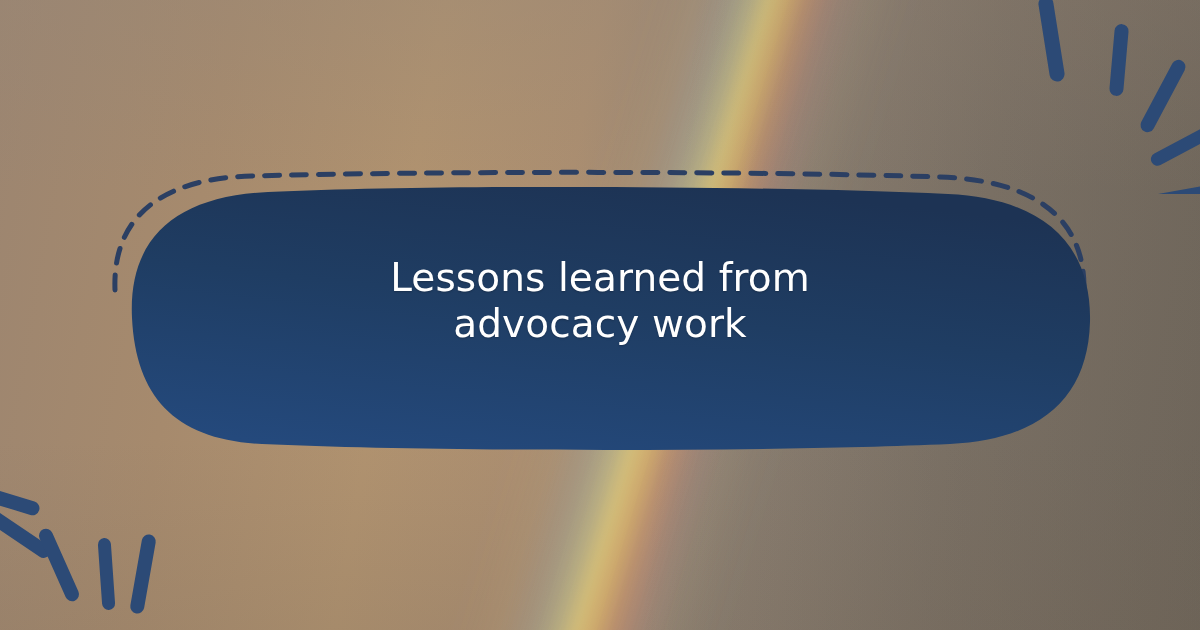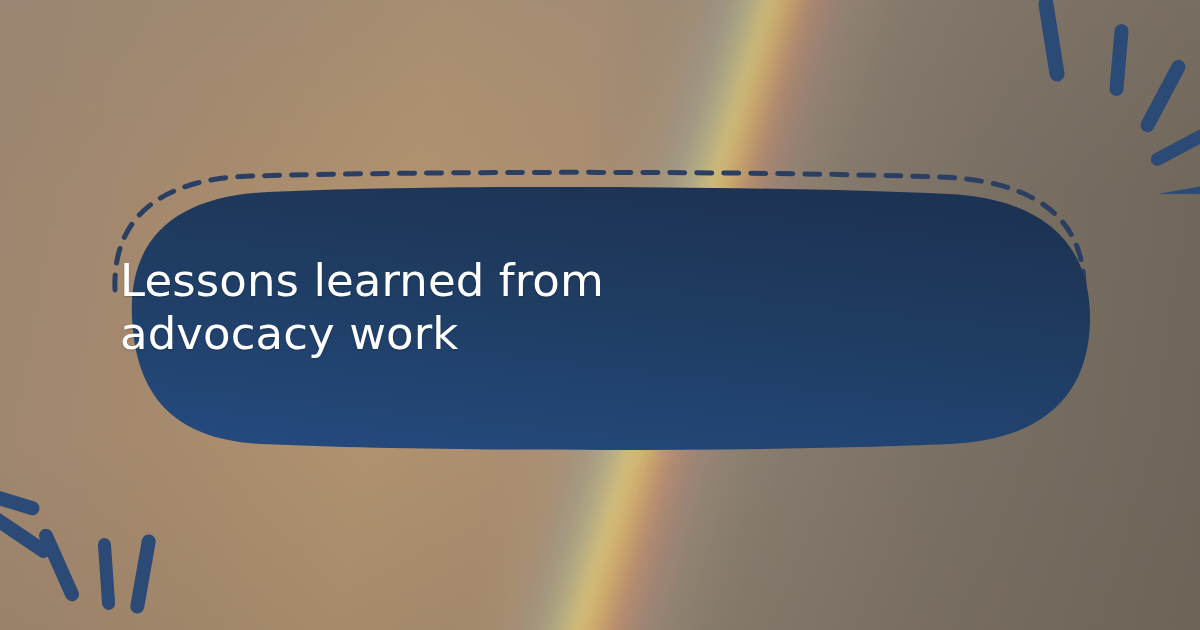--- a/index.html
+++ b/index.html
@@ -91,23 +91,23 @@
     pointer-events: none;
   }
   .blob-wrap svg { display: block; }
 
   
   .title {
     position: absolute;
     left: 120px;
     top: 255px;
     width: 960px;
-    text-align: left;
+    text-align: center;
     color: #ffffff;
-    font-size: 45px;
+    font-size: 39px;
     line-height: 1.17;
     font-weight: 400;
     letter-spacing: 0.1px;
     text-shadow: 0 1px 2px rgba(0,0,0,0.22);
     white-space: pre-line;
   }
 
   
   .burst { position: absolute; }
   .burst-tr { right: -4px; top: -6px; }

